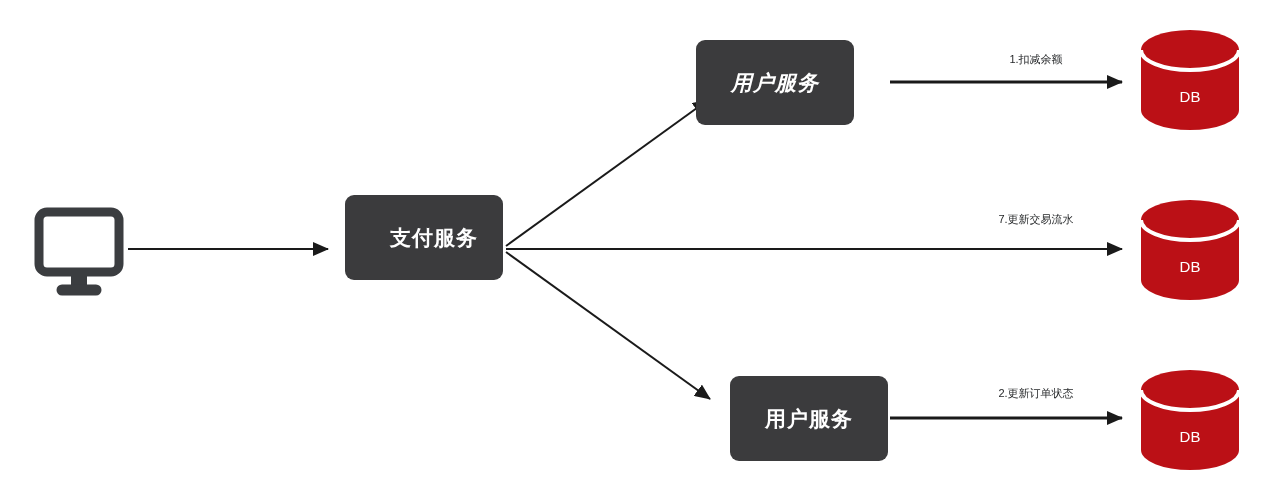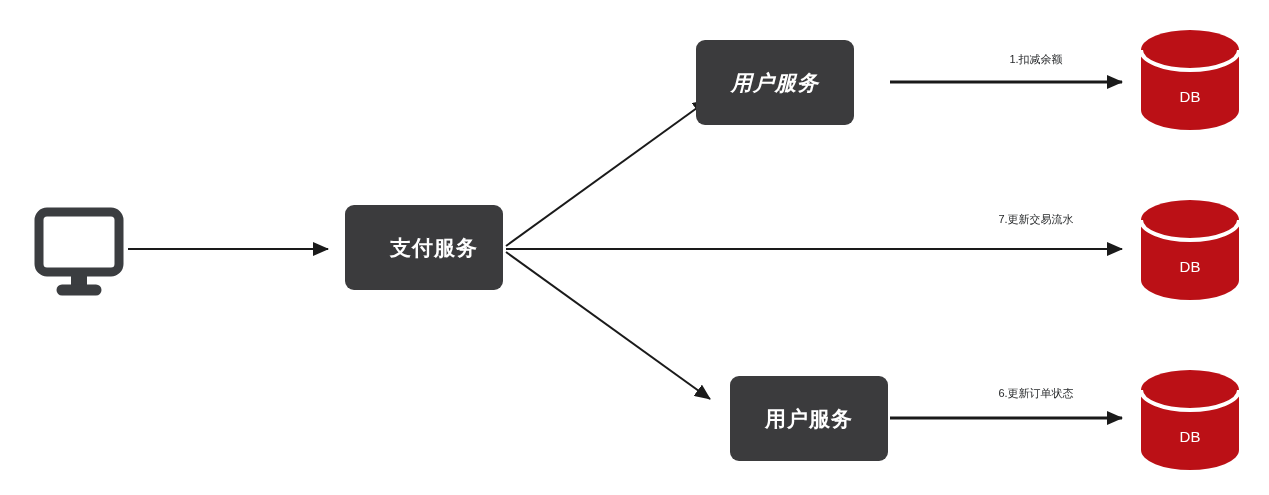--- a/index.html
+++ b/index.html
@@ -28,21 +28,21 @@
     border-radius: 9px;
     display: flex;
     align-items: center;
     justify-content: center;
     color: #ffffff;
     font-size: 21px;
     font-weight: bold;
     letter-spacing: 1px;
     box-sizing: border-box;
   }
-  .node-payment { left: 345px; top: 205px; padding-left: 20px; }
+  .node-payment { left: 345px; top: 195px; padding-left: 20px; }
   .node-user    { left: 696px; top: 40px; font-style: italic;  }
   .node-trade   { left: 730px; top: 376px; }
   .edge-label {
     position: absolute;
     left: 955px;
     width: 162px;
     text-align: center;
     font-size: 11px;
     color: #26282a;
     white-space: nowrap;
@@ -108,19 +108,19 @@
   </div>
   <div class="service-node node-user">
     <span>用户服务</span>
   </div>
   <div class="service-node node-trade">
     <span>用户服务</span>
   </div>
 
   <div class="edge-label edge-label-1">1.扣减余额</div>
   <div class="edge-label edge-label-2">7.更新交易流水</div>
-  <div class="edge-label edge-label-3">6.更新订单状态</div>
+  <div class="edge-label edge-label-3">2.更新订单状态</div>
 
   <div class="db-label db-label-1">DB</div>
   <div class="db-label db-label-2">DB</div>
   <div class="db-label db-label-3">DB</div>
 
 </div>
 
 </body></html>

